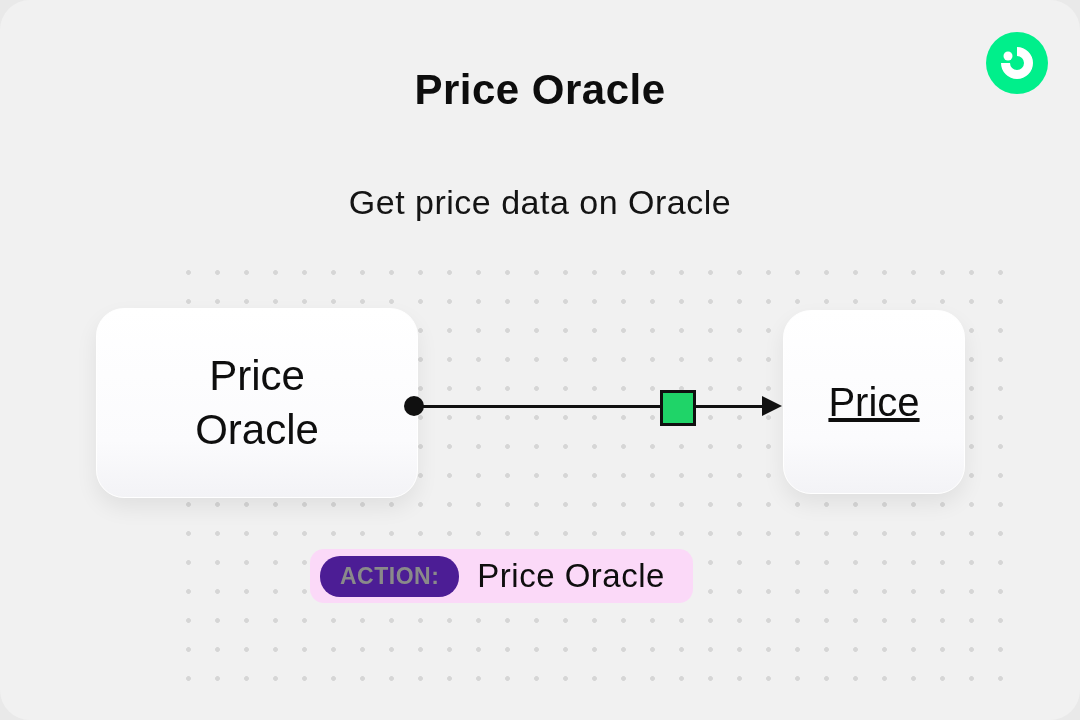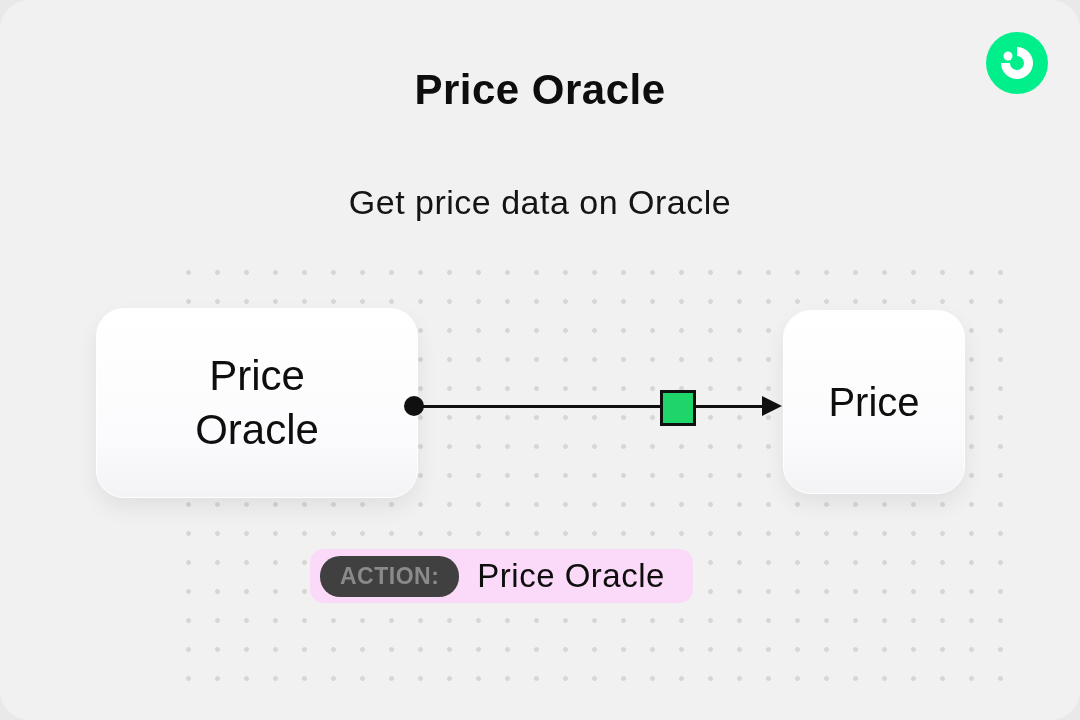--- a/index.html
+++ b/index.html
@@ -85,20 +85,21 @@
   .node-source .node-label {
     width: 190px;
     line-height: 1.28;
   }
   .node-target {
     left: 783px;
     top: 310px;
     width: 180px;
     height: 182px;
     font-size: 40px;
+    text-decoration: underline;
   }
 
   
   .edge-line {
     position: absolute;
     left: 414px;
     top: 405px;
     width: 356px;
     height: 3px;
     background: #101010;
@@ -139,21 +140,21 @@
     top: 549px;
     height: 54px;
     background: #fbd9f8;
     border-radius: 14px;
     display: flex;
     align-items: center;
     padding: 0 28px 0 10px;
     gap: 18px;
   }
   .action-pill {
-    background: #404040;
+    background: #4c1d95;
     border-radius: 20px;
     padding: 7px 20px;
     font-size: 23px;
     font-weight: 700;
     color: #8a8a8a;
     letter-spacing: 0.5px;
   }
   .action-value {
     font-size: 33px;
     font-weight: 400;

